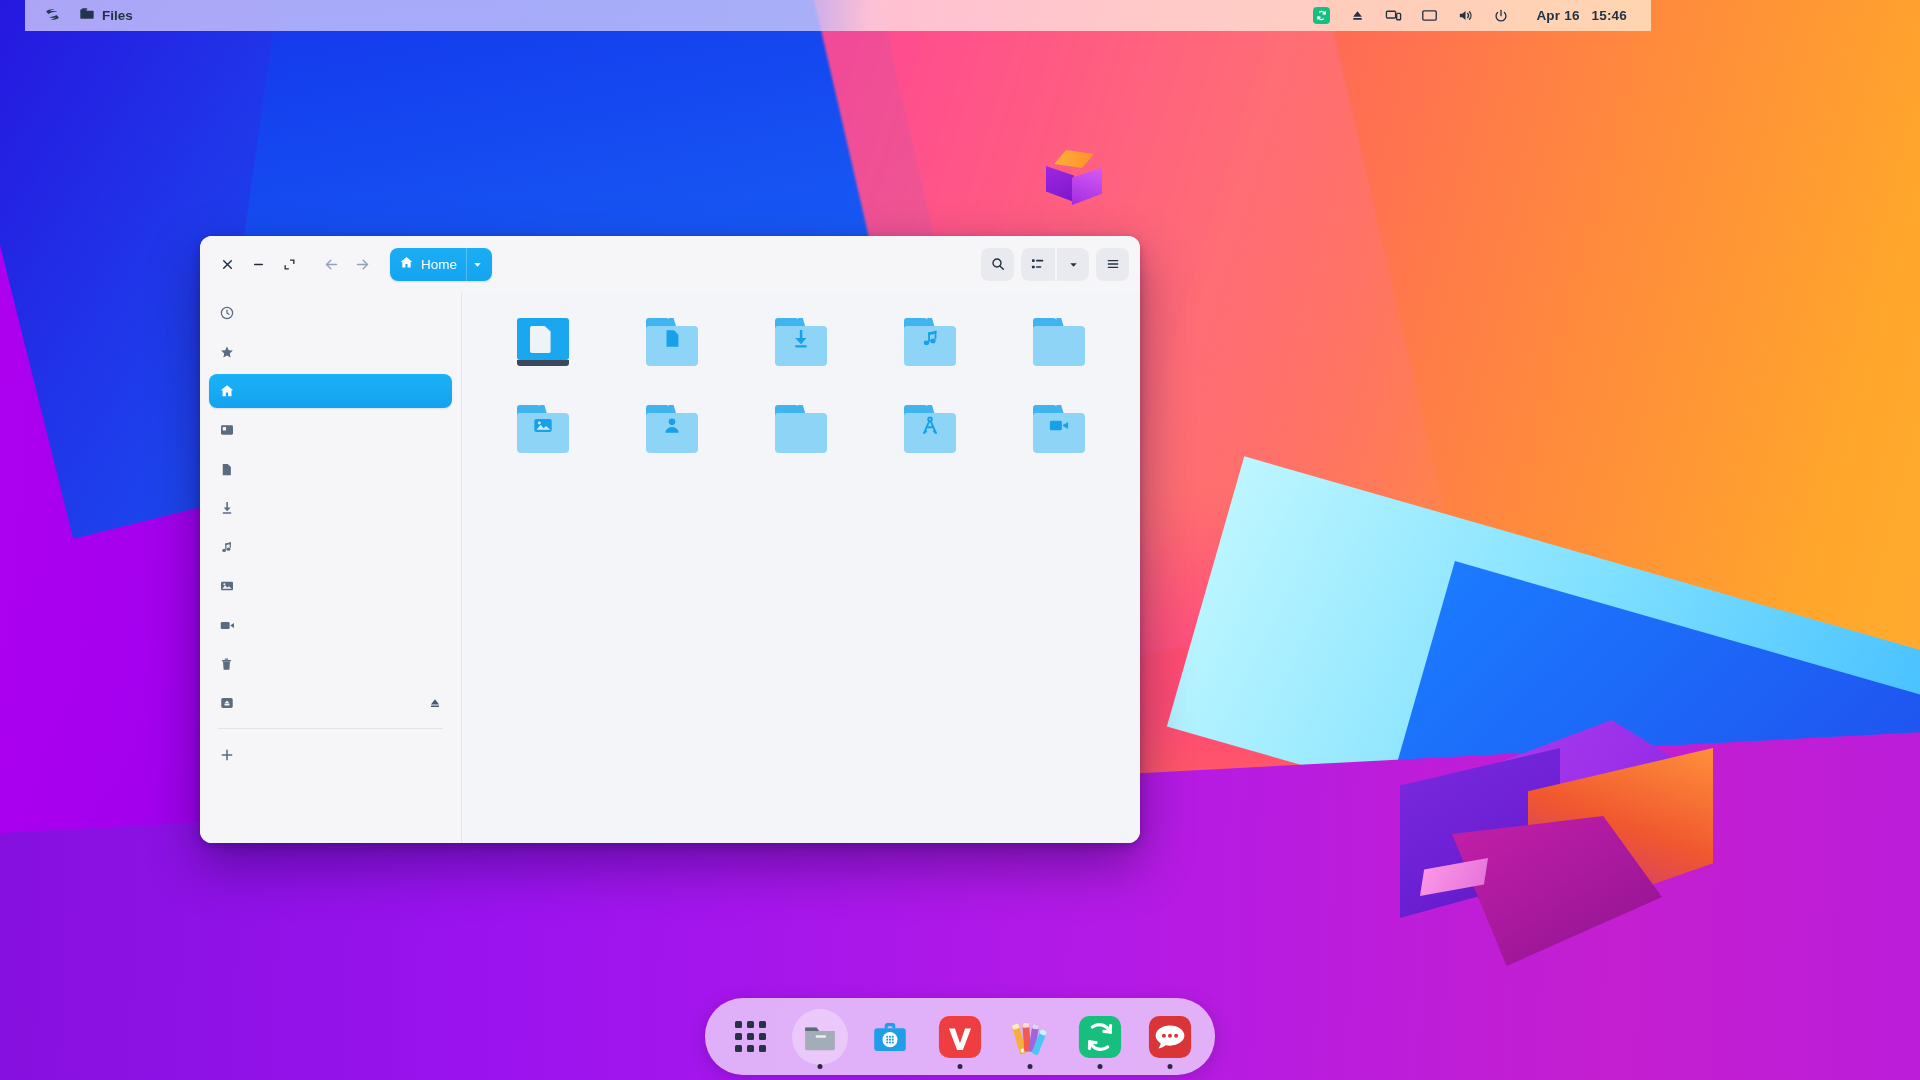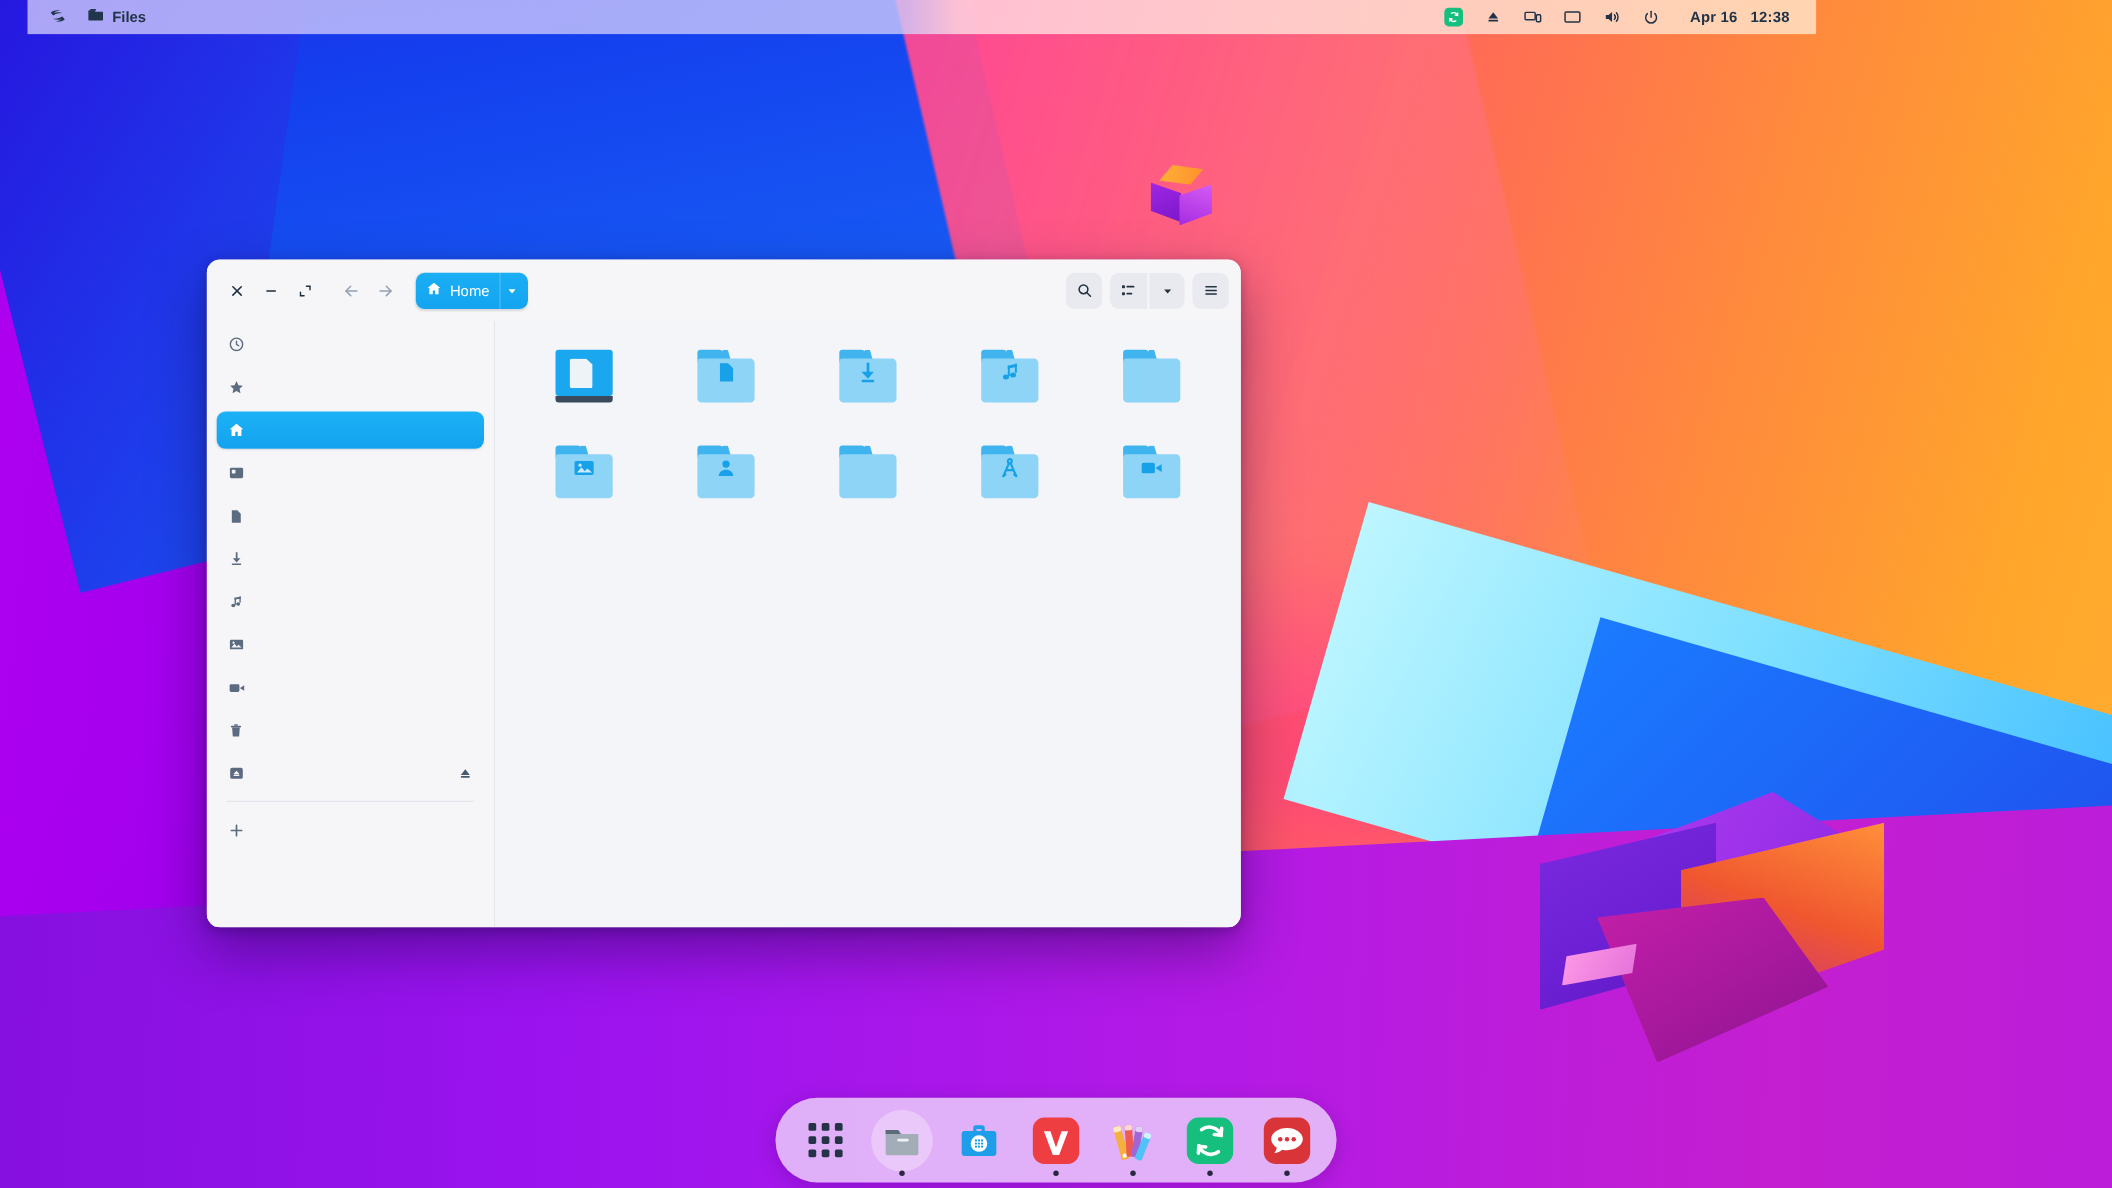--- a/index.html
+++ b/index.html
@@ -119,21 +119,21 @@
   .panel-btn { display:flex; align-items:center; gap:7px; height:31px; padding:0 9px; cursor:default; }
   #panel .right { margin-left:auto; display:flex; align-items:center; gap:2px; padding-right:14px; }
   .tray-ic { width:34px; height:31px; display:flex; align-items:center; justify-content:center; }
   .clock { padding:0 10px 0 16px; font-size:13.5px; font-weight:bold; letter-spacing:.2px; white-space:nowrap; }
 
   .insync-tray { width:17px; height:17px; border-radius:4px; background:#17bf7f;
      display:flex; align-items:center; justify-content:center; }
 
   
   #fm {
-    position:absolute; left:188px; top:236px; width:940px; height:607px;
+    position:absolute; left:200px; top:236px; width:940px; height:607px;
     background:#f6f6f9; border-radius:12px; overflow:hidden;
     box-shadow:0 22px 52px rgba(20,0,60,.42), 0 3px 10px rgba(20,0,60,.26);
     z-index:30; display:flex; flex-direction:column;
     font-size:13.5px; color:#3a4a5c;text-align:center;
   }
   #fm-header {
     height:56px; flex:0 0 56px; display:flex; align-items:center;
     padding:0 11px 0 12px; background:#f6f6f9;
   }
   .hbtn {
@@ -314,21 +314,21 @@
     </div>
     <div class="tray-ic">
       <svg width="16" height="16" viewBox="0 0 24 24" fill="none" stroke="#213447" stroke-width="2" stroke-linecap="round">
         <path d="M12 3.5v8"></path>
           <path d="M6.9 6.6a7.4 7.4 0 1010.2 0"></path>
       </svg>
     </div>
     <div class="clock">
       <span>Apr 16</span>
       &nbsp;
-      <span>12:38</span>
+      <span>15:46</span>
     </div>
   </div>
 </div>
 
 <div id="fm">
 
   <div id="fm-header">
     <div class="hbtn wc">
       <svg width="13" height="13" viewBox="0 0 24 24" stroke="#1f2d3d" stroke-width="2.6" stroke-linecap="round">
         <path d="M5 5l14 14M19 5L5 19"></path>

